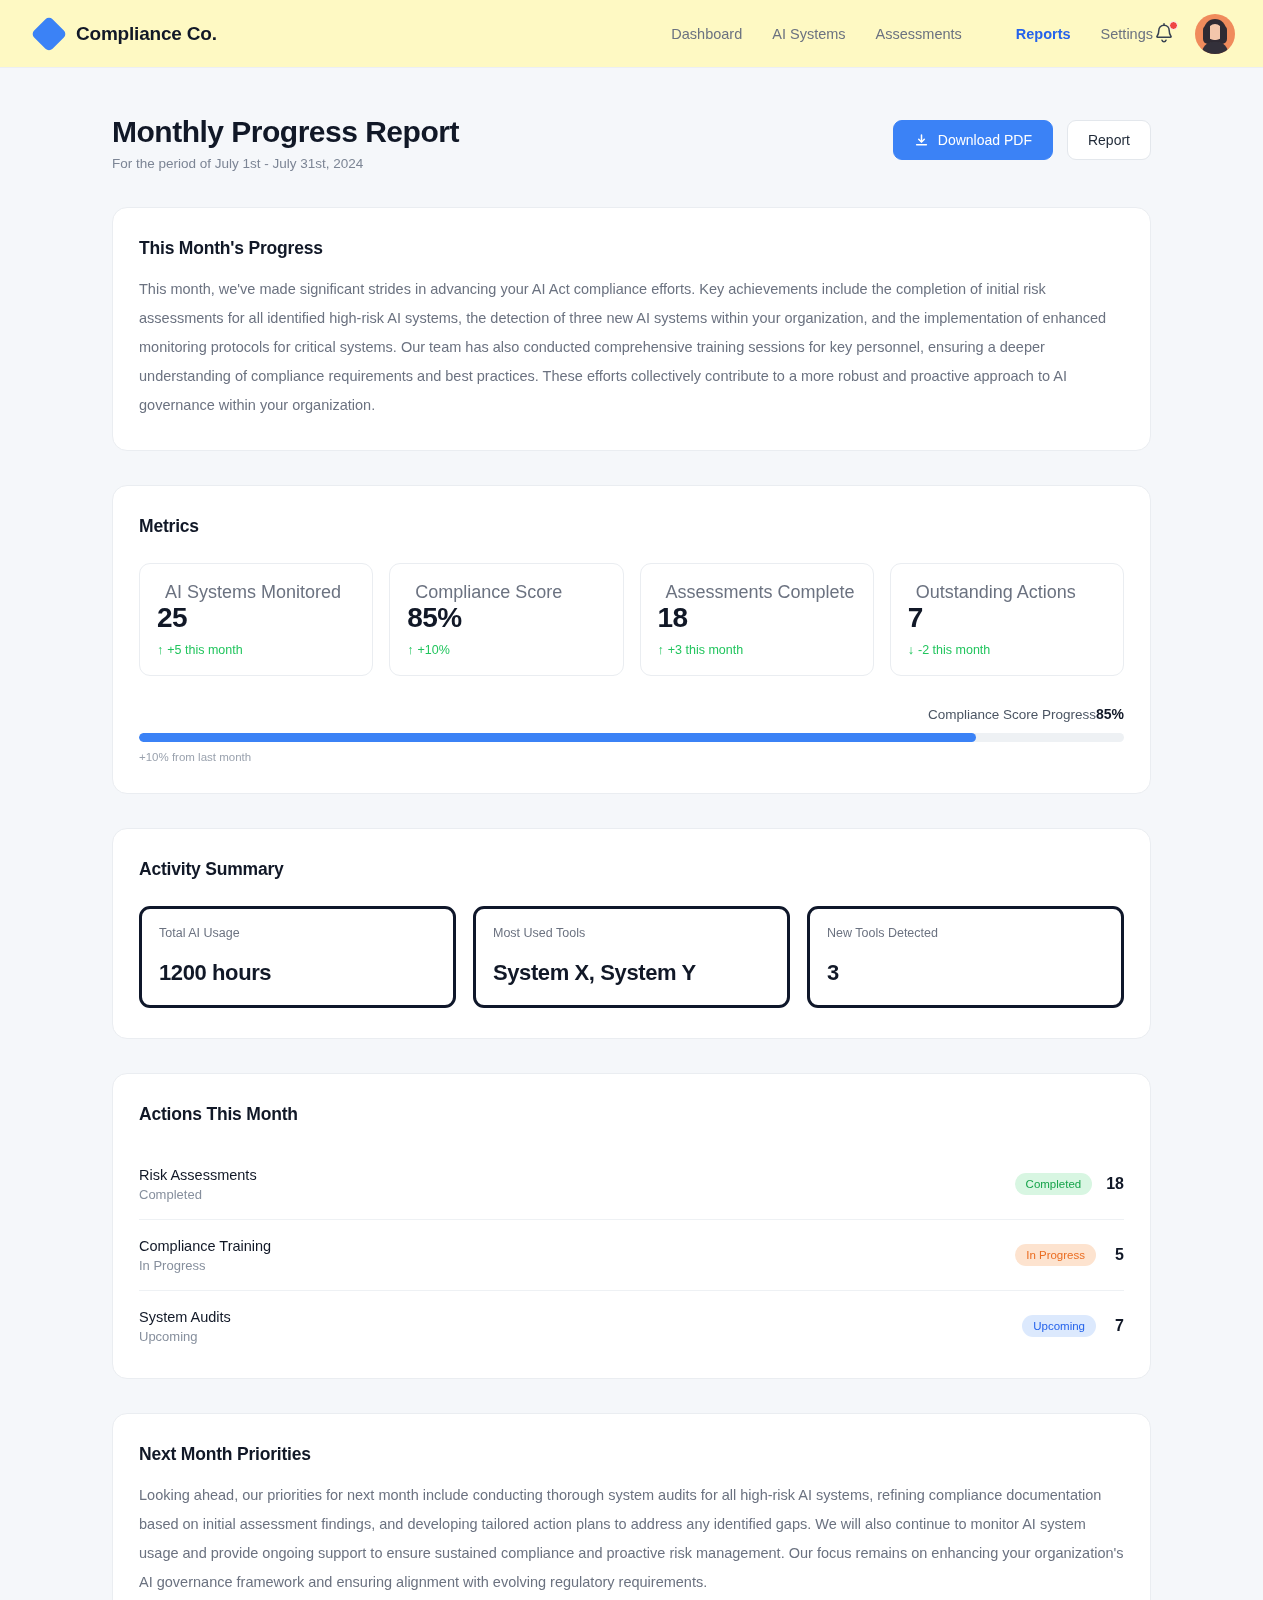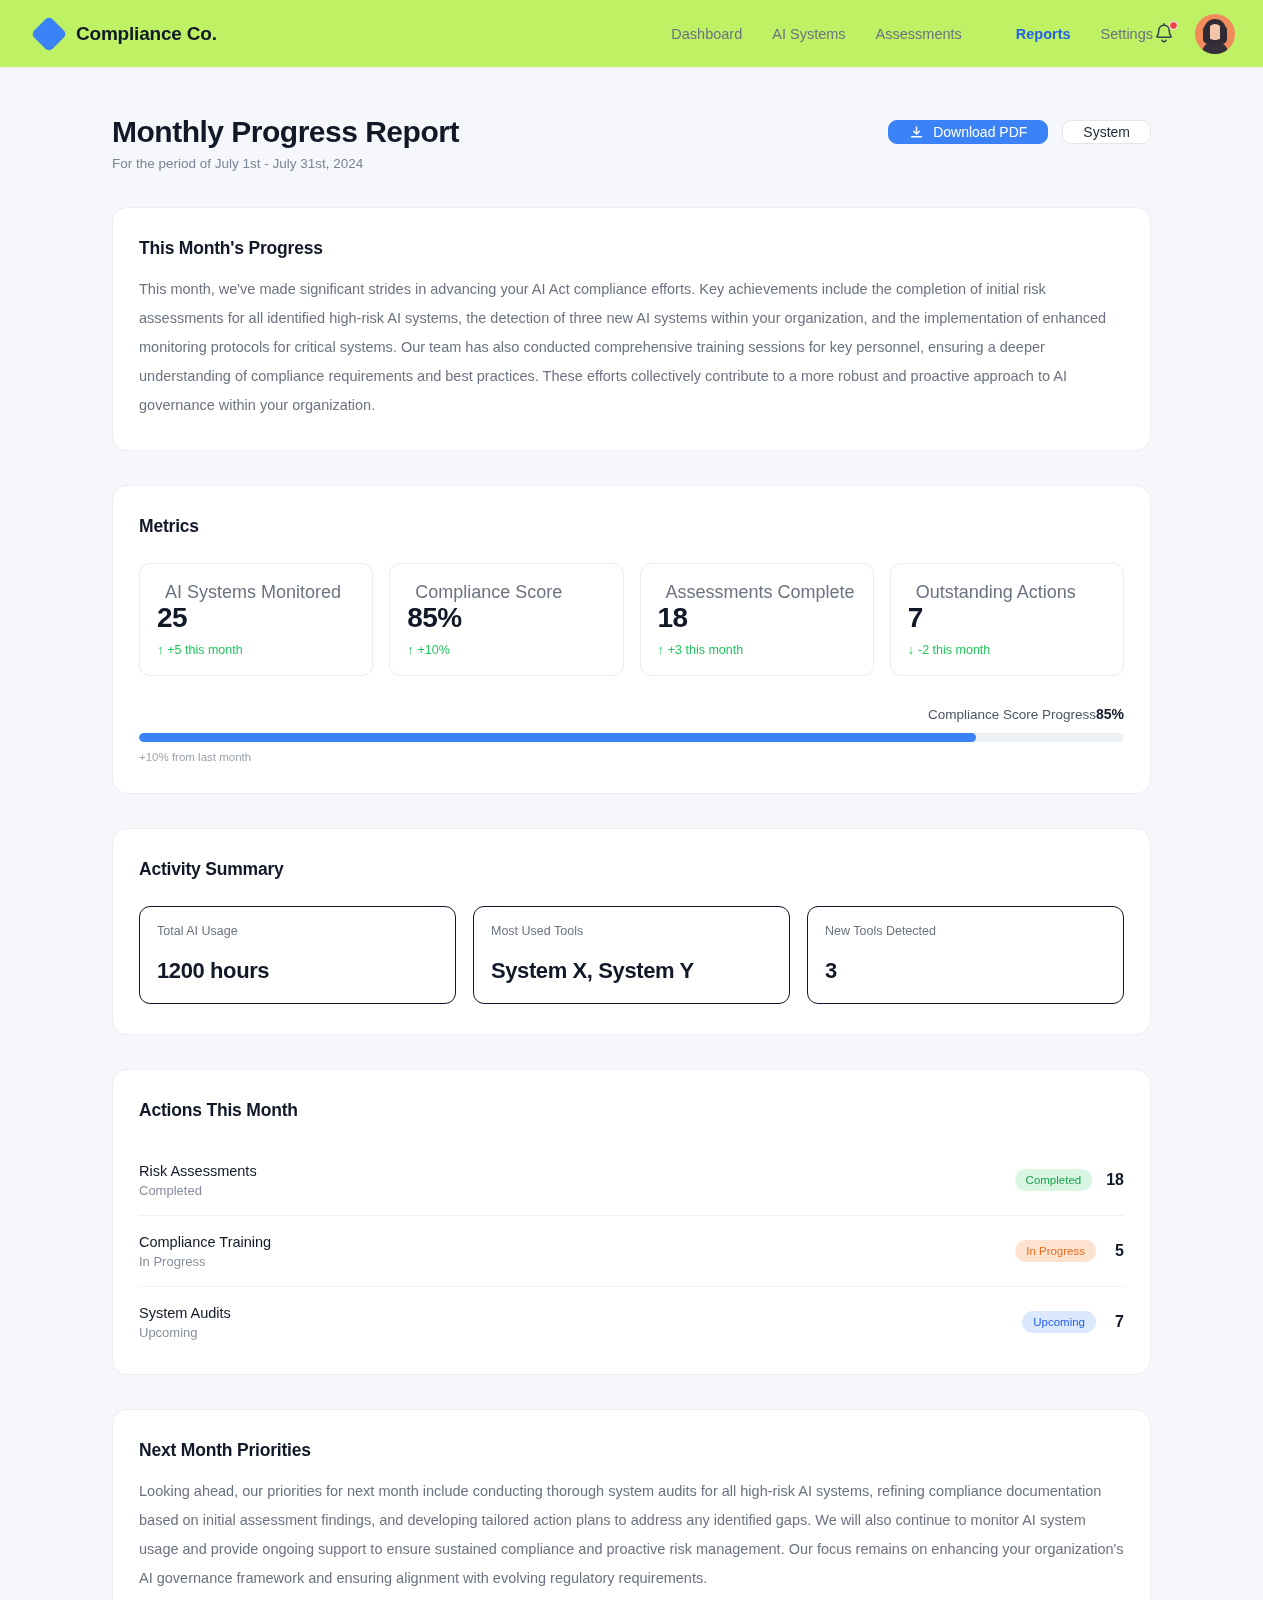--- a/index.html
+++ b/index.html
@@ -6,21 +6,21 @@
   html, body {
     width: 1263px;
     background: #f5f7fa;
     font-family: "Liberation Sans", sans-serif;
     -webkit-font-smoothing: antialiased;
   }
 
   
   .topbar {
     height: 68px;
-    background: #bef264;
+    background: #fef9c3;
     border-bottom: 1px solid #eceff3;
     display: flex;
     align-items: center;
     padding: 0 28px 0 36px;
   }
   .brand { display: flex; align-items: center; gap: 14px; }
   .logo-diamond {
     width: 26px; height: 26px;
     background: #3b82f6;
     transform: rotate(45deg);
@@ -100,21 +100,21 @@
     font-size: 30px; font-weight: bold;
     color: #111827; letter-spacing: -0.5px;
     line-height: 1.18;
   }
   .page-sub {
     font-size: 13.5px; color: #7c8595;
     margin-top: 7px;
   }
   .head-actions { display: flex; gap: 14px; padding-top: 6px; }
   .btn {
-    height: 24px; border-radius: 9px;
+    height: 40px; border-radius: 9px;
     font-size: 14px; display: flex;
     align-items: center; justify-content: center;
     gap: 9px; cursor: pointer; white-space: nowrap;
   }
   .btn-primary {
     background: #3b82f6; color: #ffffff;
     padding: 0 20px; font-weight: normal;
     border: 1px solid #3b82f6;
   }
   .btn-secondary {
@@ -188,21 +188,21 @@
   }
 
   
   .activity-grid {
     display: grid;
     grid-template-columns: repeat(3, 1fr);
     gap: 17px;
     margin-top: 26px;
   }
   .activity {
-    border: 1px solid #0f172a;
+    border: 3px solid #0f172a;
     border-radius: 11px;
     padding: 17px 17px 19px 17px;
   }
   .activity-label { font-size: 12.5px; color: #6b7280; }
   .activity-value {
     font-size: 22px; font-weight: bold;
     color: #111827; margin-top: 20px;
     letter-spacing: -0.4px;
   }
 
@@ -280,21 +280,21 @@
     <div class="head-actions">
       <div class="btn btn-primary">
         <svg class="dl-icon" viewBox="0 0 16 16" fill="none">
           <path d="M8 2v7.2" stroke="#ffffff" stroke-width="1.6" stroke-linecap="round"></path>
           <path d="M5 6.6 8 9.6l3-3" stroke="#ffffff" stroke-width="1.6" stroke-linecap="round" stroke-linejoin="round"></path>
           <path d="M2.8 12.4h10.4" stroke="#ffffff" stroke-width="1.6" stroke-linecap="round"></path>
         </svg>
         <span>Download PDF</span>
       </div>
       <div class="btn btn-secondary">
-        <span>System</span>
+        <span>Report</span>
       </div>
     </div>
   </div>
 
   <div class="card">
     <div class="card-title">This Month's Progress</div>
     <div class="body-text">This month, we've made significant strides in advancing your AI Act compliance efforts. Key achievements include the completion of initial risk assessments for all identified high-risk AI systems, the detection of three new AI systems within your organization, and the implementation of enhanced monitoring protocols for critical systems. Our team has also conducted comprehensive training sessions for key personnel, ensuring a deeper understanding of compliance requirements and best practices. These efforts collectively contribute to a more robust and proactive approach to AI governance within your organization.</div>
   </div>
 
   <div class="card">

